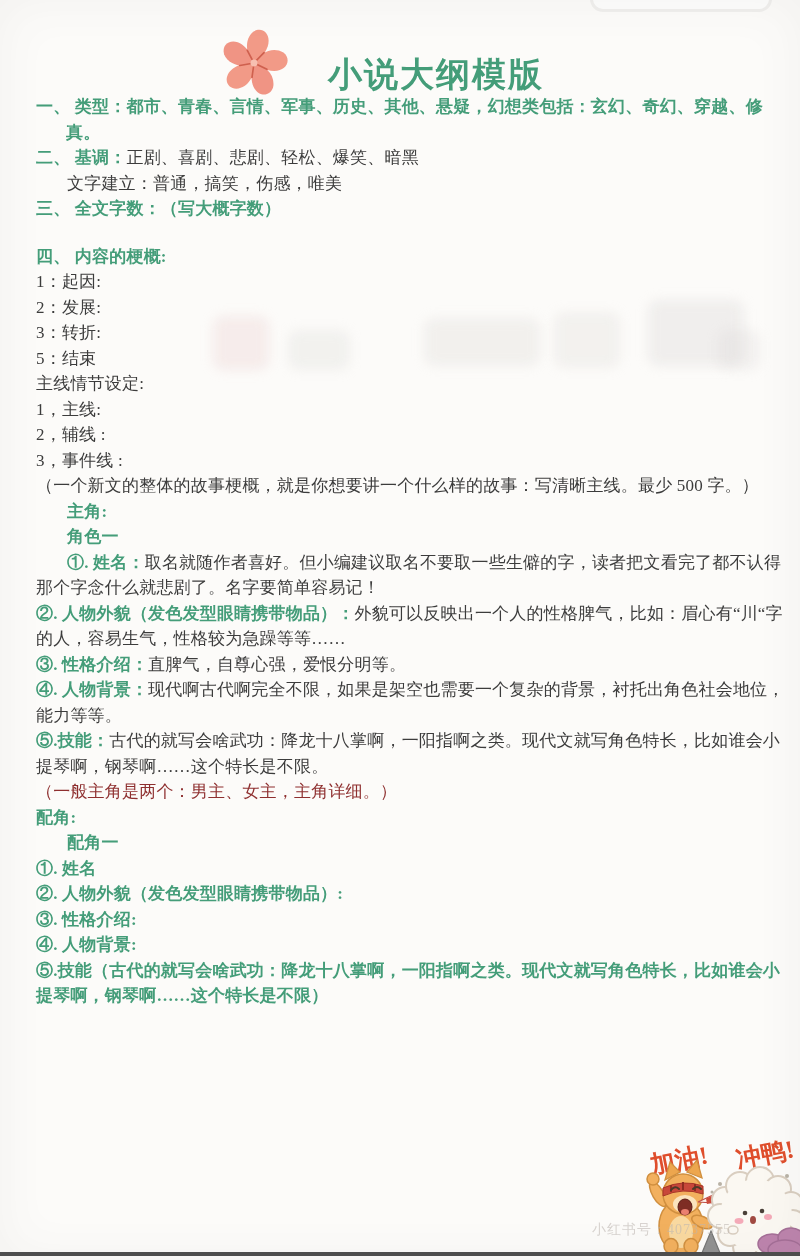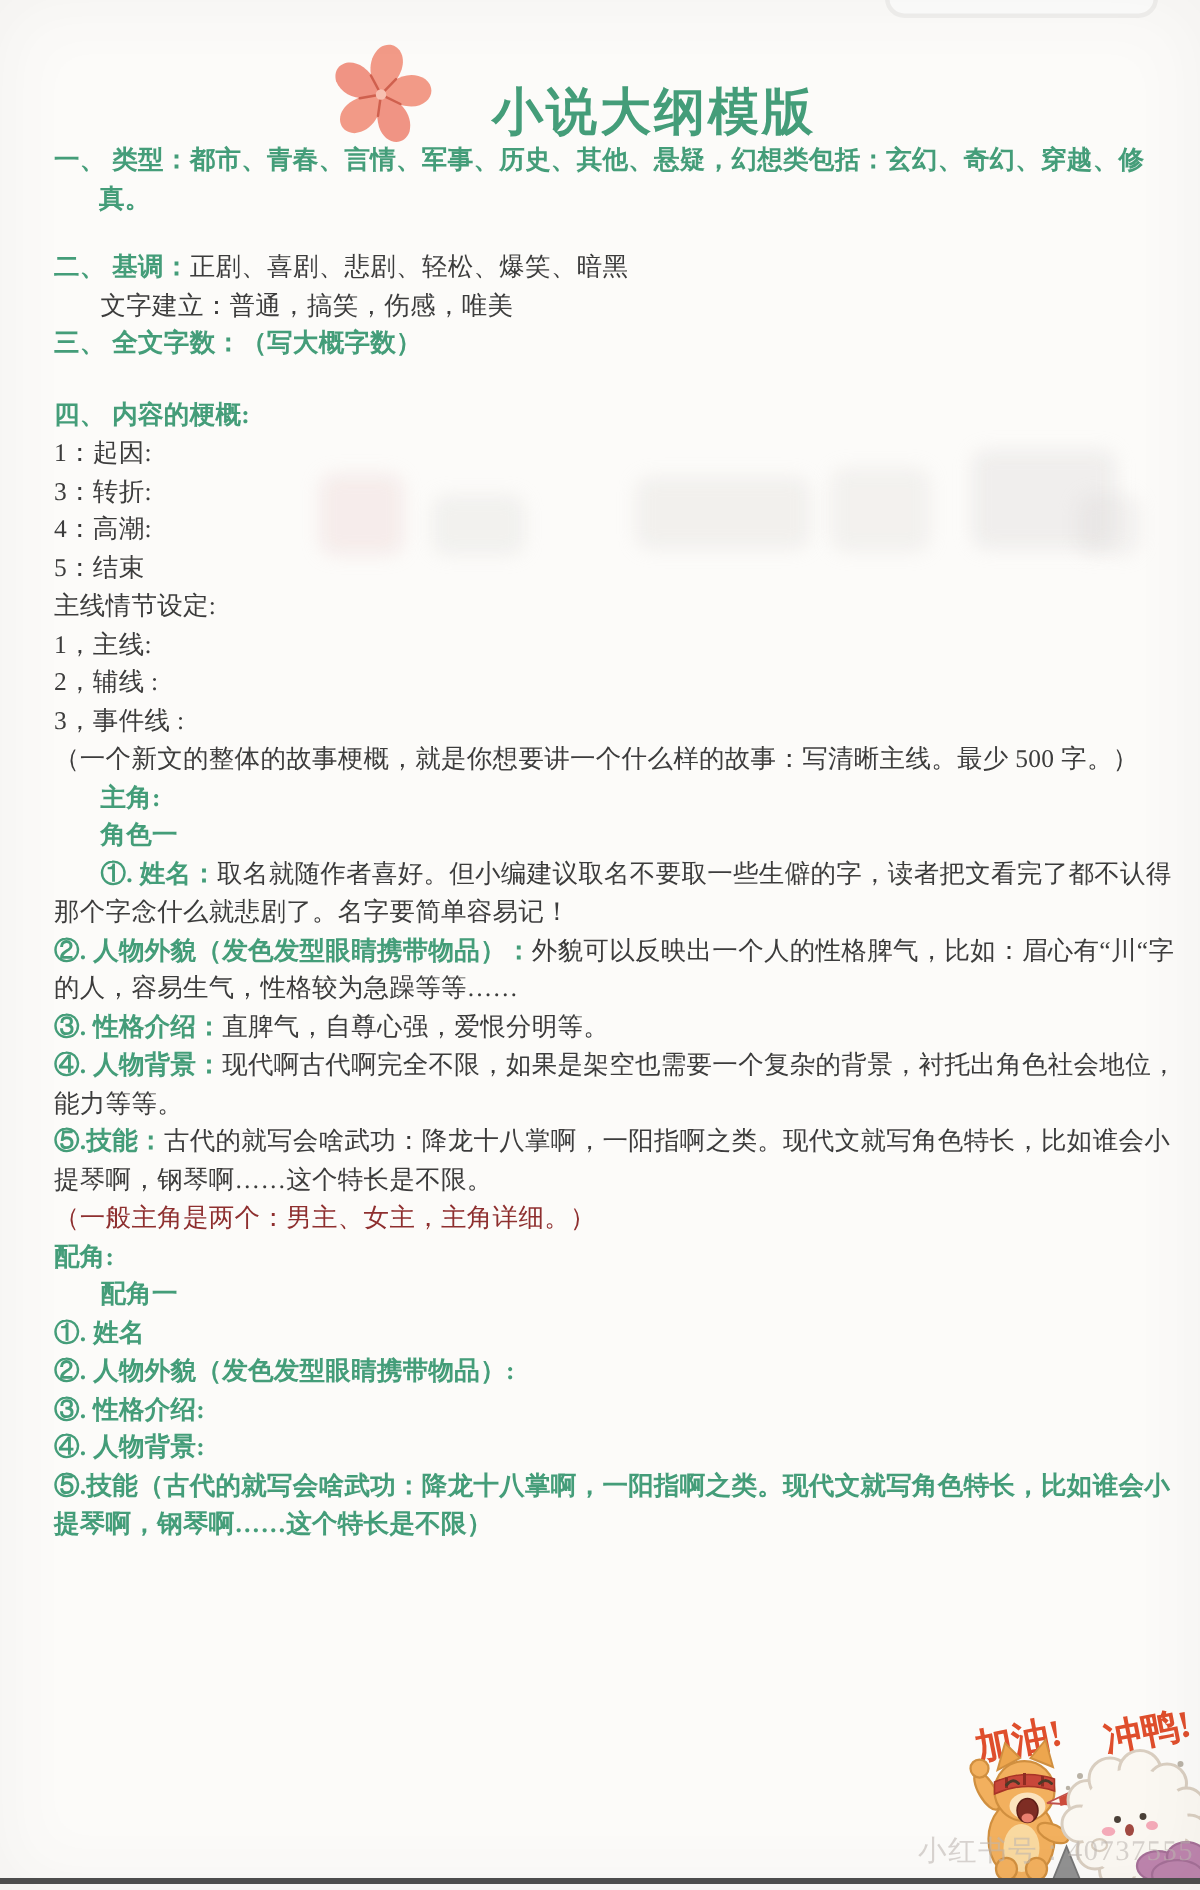--- a/index.html
+++ b/index.html
@@ -49,21 +49,21 @@
   .wm4{left:554px;top:312px;width:66px;height:56px;background:rgba(214,211,209,.25);}
   .wm5{left:648px;top:300px;width:96px;height:66px;background:rgba(212,209,207,.30);}
   .wm6{left:718px;top:330px;width:42px;height:40px;background:rgba(212,209,207,.24);}
 
   
   .mascot{position:absolute;right:0;top:1138px;width:260px;height:116px;z-index:3;overflow:hidden;}
   .mascot svg{display:block;}
   .cheer-font{font-family:"Liberation Serif","DejaVu Serif",serif;font-weight:bold;}
 
   
-  .account-wm{position:absolute;left:612px;top:1221px;z-index:4;font-size:19px;
+  .account-wm{position:absolute;left:592px;top:1221px;z-index:4;font-size:14px;
     letter-spacing:1px;color:rgba(190,183,177,.58);white-space:nowrap;}
 
   
   .bottom-edge{position:absolute;left:0;right:0;top:1252px;height:4px;background:#4d4d4d;z-index:6;}
 </style>
 </head>
 <body>
 
 <div class="vignette"></div>
 <div class="top-pill"></div>
@@ -93,30 +93,30 @@
     <i class="wm2"></i>
     <i class="wm3"></i>
     <i class="wm4"></i>
     <i class="wm5"></i>
     <i class="wm6"></i>
 </div>
 
 <div class="doc">
   <p class="g hang">一、 类型：都市、青春、言情、军事、历史、其他、悬疑，幻想类包括：玄幻、奇幻、穿越、修真。</p>
 
-  <p style="margin-top:20px">
+  <p style="margin-top:0">
     <span class="m-label">二、 基调：</span><span class="m-rest">正剧、喜剧、悲剧、轻松、爆笑、暗黑</span>
   </p>
   <p class="k ind">文字建立：普通，搞笑，伤感，唯美</p>
   <p class="g">三、 全文字数：（写大概字数）</p>
 
   <p class="g gap1">四、 内容的梗概:</p>
   <p class="k">1：起因:</p>
+  <p class="k">2：发展:</p>
   <p class="k">3：转折:</p>
-  <p class="k">4：高潮:</p>
   <p class="k">5：结束</p>
 
   <p class="k">主线情节设定:</p>
   <p class="k">1，主线:</p>
   <p class="k">2，辅线 :</p>
   <p class="k">3，事件线 :</p>
   <p class="k">（一个新文的整体的故事梗概，就是你想要讲一个什么样的故事：写清晰主线。最少 500 字。）</p>
 
   <p class="g ind">主角:</p>
   <p class="g ind">角色一</p>

